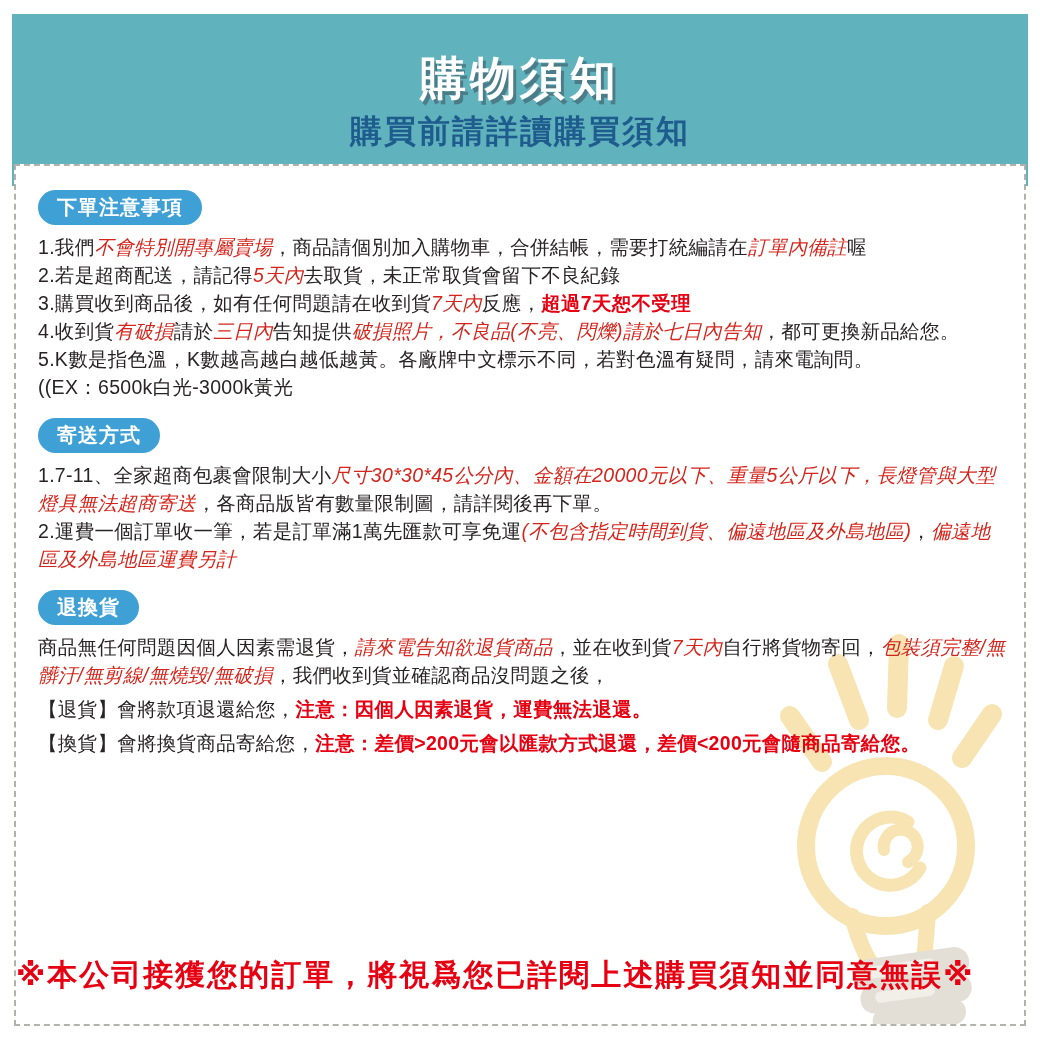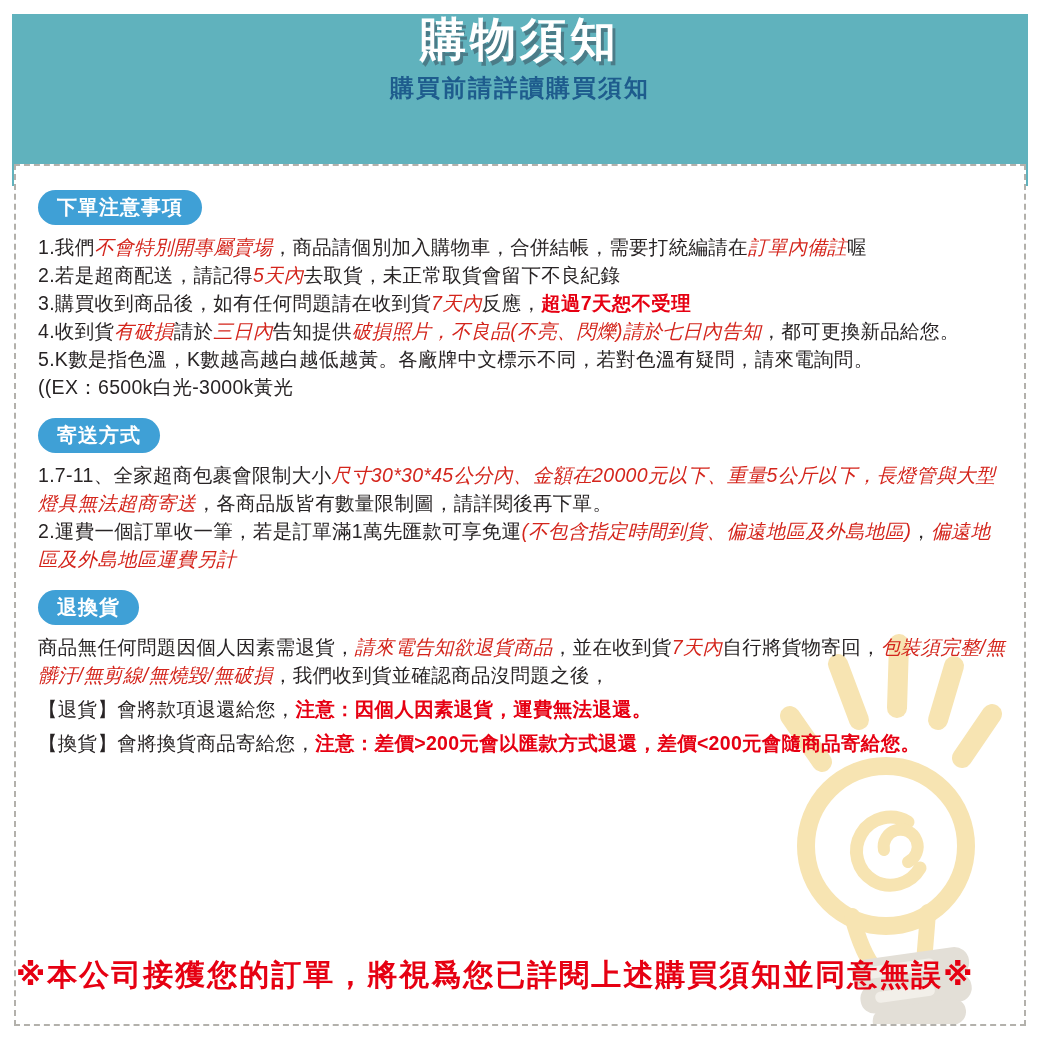--- a/index.html
+++ b/index.html
@@ -9,29 +9,29 @@
   }
   *{box-sizing:border-box;}
   html,body{margin:0;padding:0;}
   body{
     width:1040px;height:1040px;position:relative;overflow:hidden;background:#ffffff;
     font-family:"Liberation Sans","DejaVu Sans",sans-serif;color:var(--ink);
   }
   
   .header{
     position:absolute;left:12px;right:12px;top:14px;height:172px;
-    background:var(--teal);display:flex;flex-direction:column;align-items:center;justify-content:flex-start;
+    background:var(--teal);display:flex;flex-direction:column;align-items:center;justify-content:center;
   }
   .header .title{
     font-size:46px;font-weight:800;color:#ffffff;letter-spacing:4px;line-height:1;
     text-shadow:3px 4px 0 rgba(58,80,92,.55);
     margin-top:2px;
   }
   .header .subtitle{
-    margin-top:14px;font-size:24px;font-weight:700;color:var(--navy);letter-spacing:2px;line-height:1;
+    margin-top:14px;font-size:32px;font-weight:700;color:var(--navy);letter-spacing:2px;line-height:1;
   }
   
   .content{
     position:absolute;left:14px;top:164px;width:1012px;height:862px;
     border:2px dashed var(--border);background:#ffffff;overflow:hidden;
   }
   .sections{position:relative;z-index:1;padding:24px 18px 0 22px;}
   .sec{margin-bottom:17px;}
   .badge{
     display:inline-block;background:var(--badge);color:#ffffff;font-weight:700;

